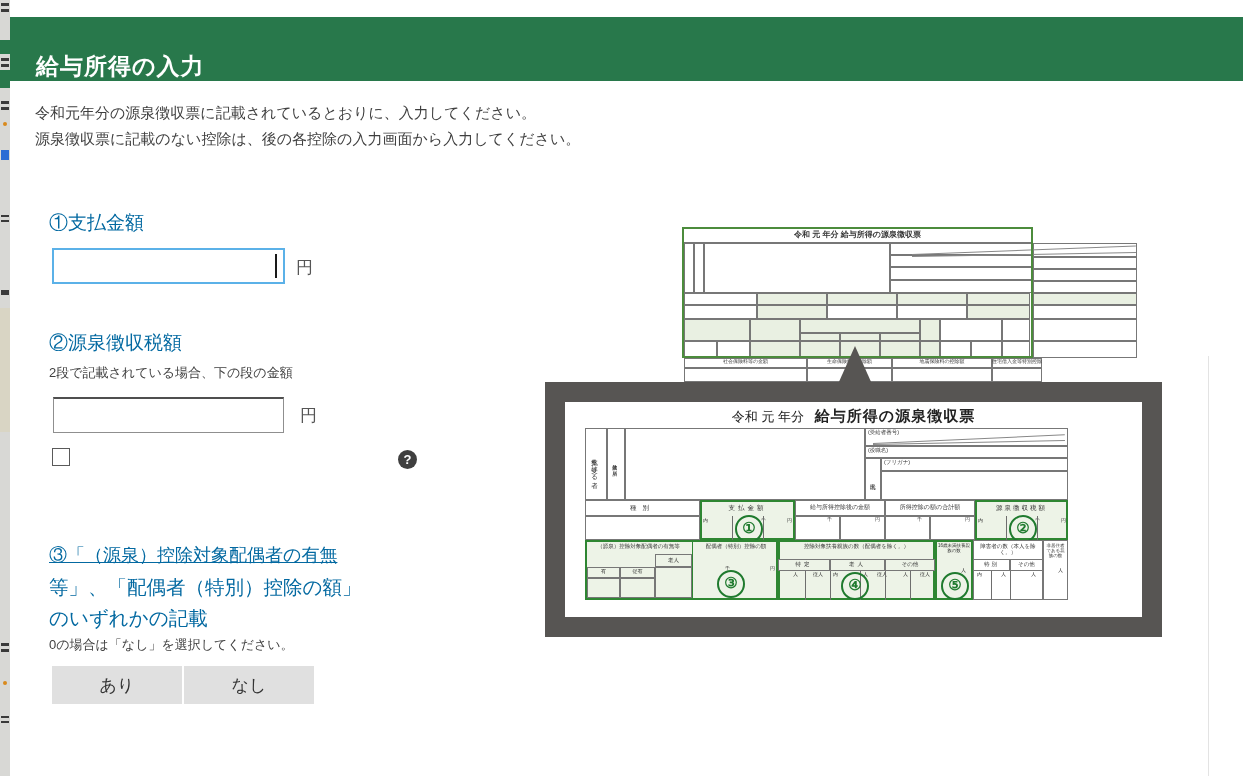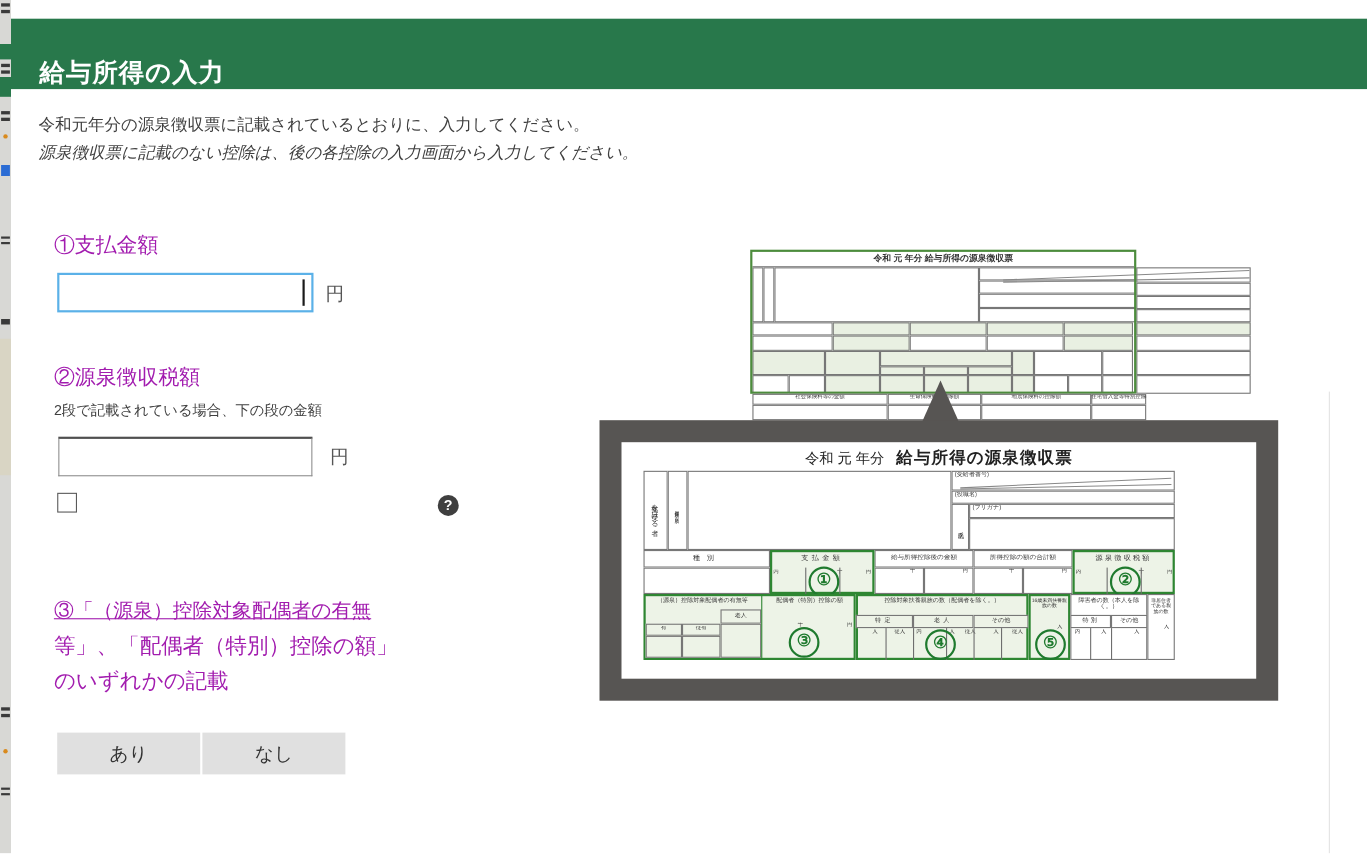--- a/index.html
+++ b/index.html
@@ -15,21 +15,21 @@
   .edge-blue{position:absolute;left:1px;width:8px;height:10px;background:#2b6cd4;}
   .edge-beige{position:absolute;left:0;width:10px;background:#d9d5c4;}
 
   
   .hdr{left:10px;top:17px;width:1233px;height:64px;background:#28784b;}
   .hdr-title{left:36px;top:17px;height:64px;line-height:64px;color:#fff;
              font-size:23px;font-weight:bold;letter-spacing:1px;}
 
   .intro{left:35px;font-size:15px;color:#3f3f3f;}
 
-  .sec-label{left:49px;font-size:19px;color:#a21caf;text-align:right;}
+  .sec-label{left:49px;font-size:19px;color:#0369a1;text-align:right;}
   .small-note{left:49px;font-size:13px;color:#404040;}
 
   .txt-input{position:absolute;box-sizing:border-box;background:#fff;outline:none;
              font-size:16px;text-align:right;padding:0 8px;font-family:"Liberation Sans",sans-serif;}
   .input-focus{left:52px;top:248px;width:233px;height:36px;border:2px solid #5bb1e8;}
   .input-plain{left:53px;top:397px;width:231px;height:36px;border:1px solid #8f8f8f;border-top:2px solid #4f4f4f;}
   .caret{left:275px;top:254px;width:2px;height:24px;background:#1a1a1a;}
   .unit{font-size:17px;color:#555;}
 
   .cb{left:52px;top:448px;width:18px;height:18px;border:1px solid #5a5a5a;background:#fff;}
@@ -92,38 +92,39 @@
     <div class="edge-dot" style="top:681px;"></div>
     <div class="edge-mark" style="top:716px;height:2px;"></div>
     <div class="edge-mark" style="top:721px;height:2px;"></div>
   </div>
 
   <div class="abs hdr">
     <div class="abs hdr-title" style="left:26px;">給与所得の入力</div>
   </div>
 
   <div class="abs intro" style="top:104px;">令和元年分の源泉徴収票に記載されているとおりに、入力してください。</div>
-  <div class="abs intro" style="top:130px;font-style:italic;">源泉徴収票に記載のない控除は、後の各控除の入力画面から入力してください。</div>
+  <div class="abs intro" style="top:130px;">源泉徴収票に記載のない控除は、後の各控除の入力画面から入力してください。</div>
 
   <div class="abs sec-label" style="top:210px;">①支払金額</div>
   <input class="txt-input input-focus" placeholder="" style="">
   <div class="abs caret"></div>
   <div class="abs unit" style="left:296px;top:256px;">円</div>
 
   <div class="abs sec-label" style="top:330px;">②源泉徴収税額</div>
   <div class="abs small-note" style="top:364px;">2段で記載されている場合、下の段の金額</div>
   <input class="txt-input input-plain" placeholder="" style="">
   <div class="abs unit" style="left:300px;top:404px;">円</div>
 
   <div class="abs cb"></div>
   <div class="abs help">?</div>
 
   <div class="abs sec-label" style="top:543px;font-size:18px;text-decoration:underline;">③「（源泉）控除対象配偶者の有無</div>
   <div class="abs sec-label" style="top:574px;font-size:19.5px;">等」、「配偶者（特別）控除の額」</div>
   <div class="abs sec-label" style="top:605px;font-size:19.5px;">のいずれかの記載</div>
+  <div class="abs small-note" style="top:636px;">0の場合は「なし」を選択してください。</div>
   <button class="choice-btn" style="left:52px;">あり</button>
   <button class="choice-btn" style="left:184px;">なし</button>
 
   <div class="abs vline-right"></div>
 
   <div class="abs slip-s">
 
     <div class="microtxt" style="left:0;top:3px;width:351px;font-size:8px;font-weight:bold;">令和 元 年分  給与所得の源泉徴収票</div>
     <div class="cell noborder" style="left:2px;top:1px;width:347px;height:15px;border-bottom:1px solid #777;background:transparent;"></div>
 

